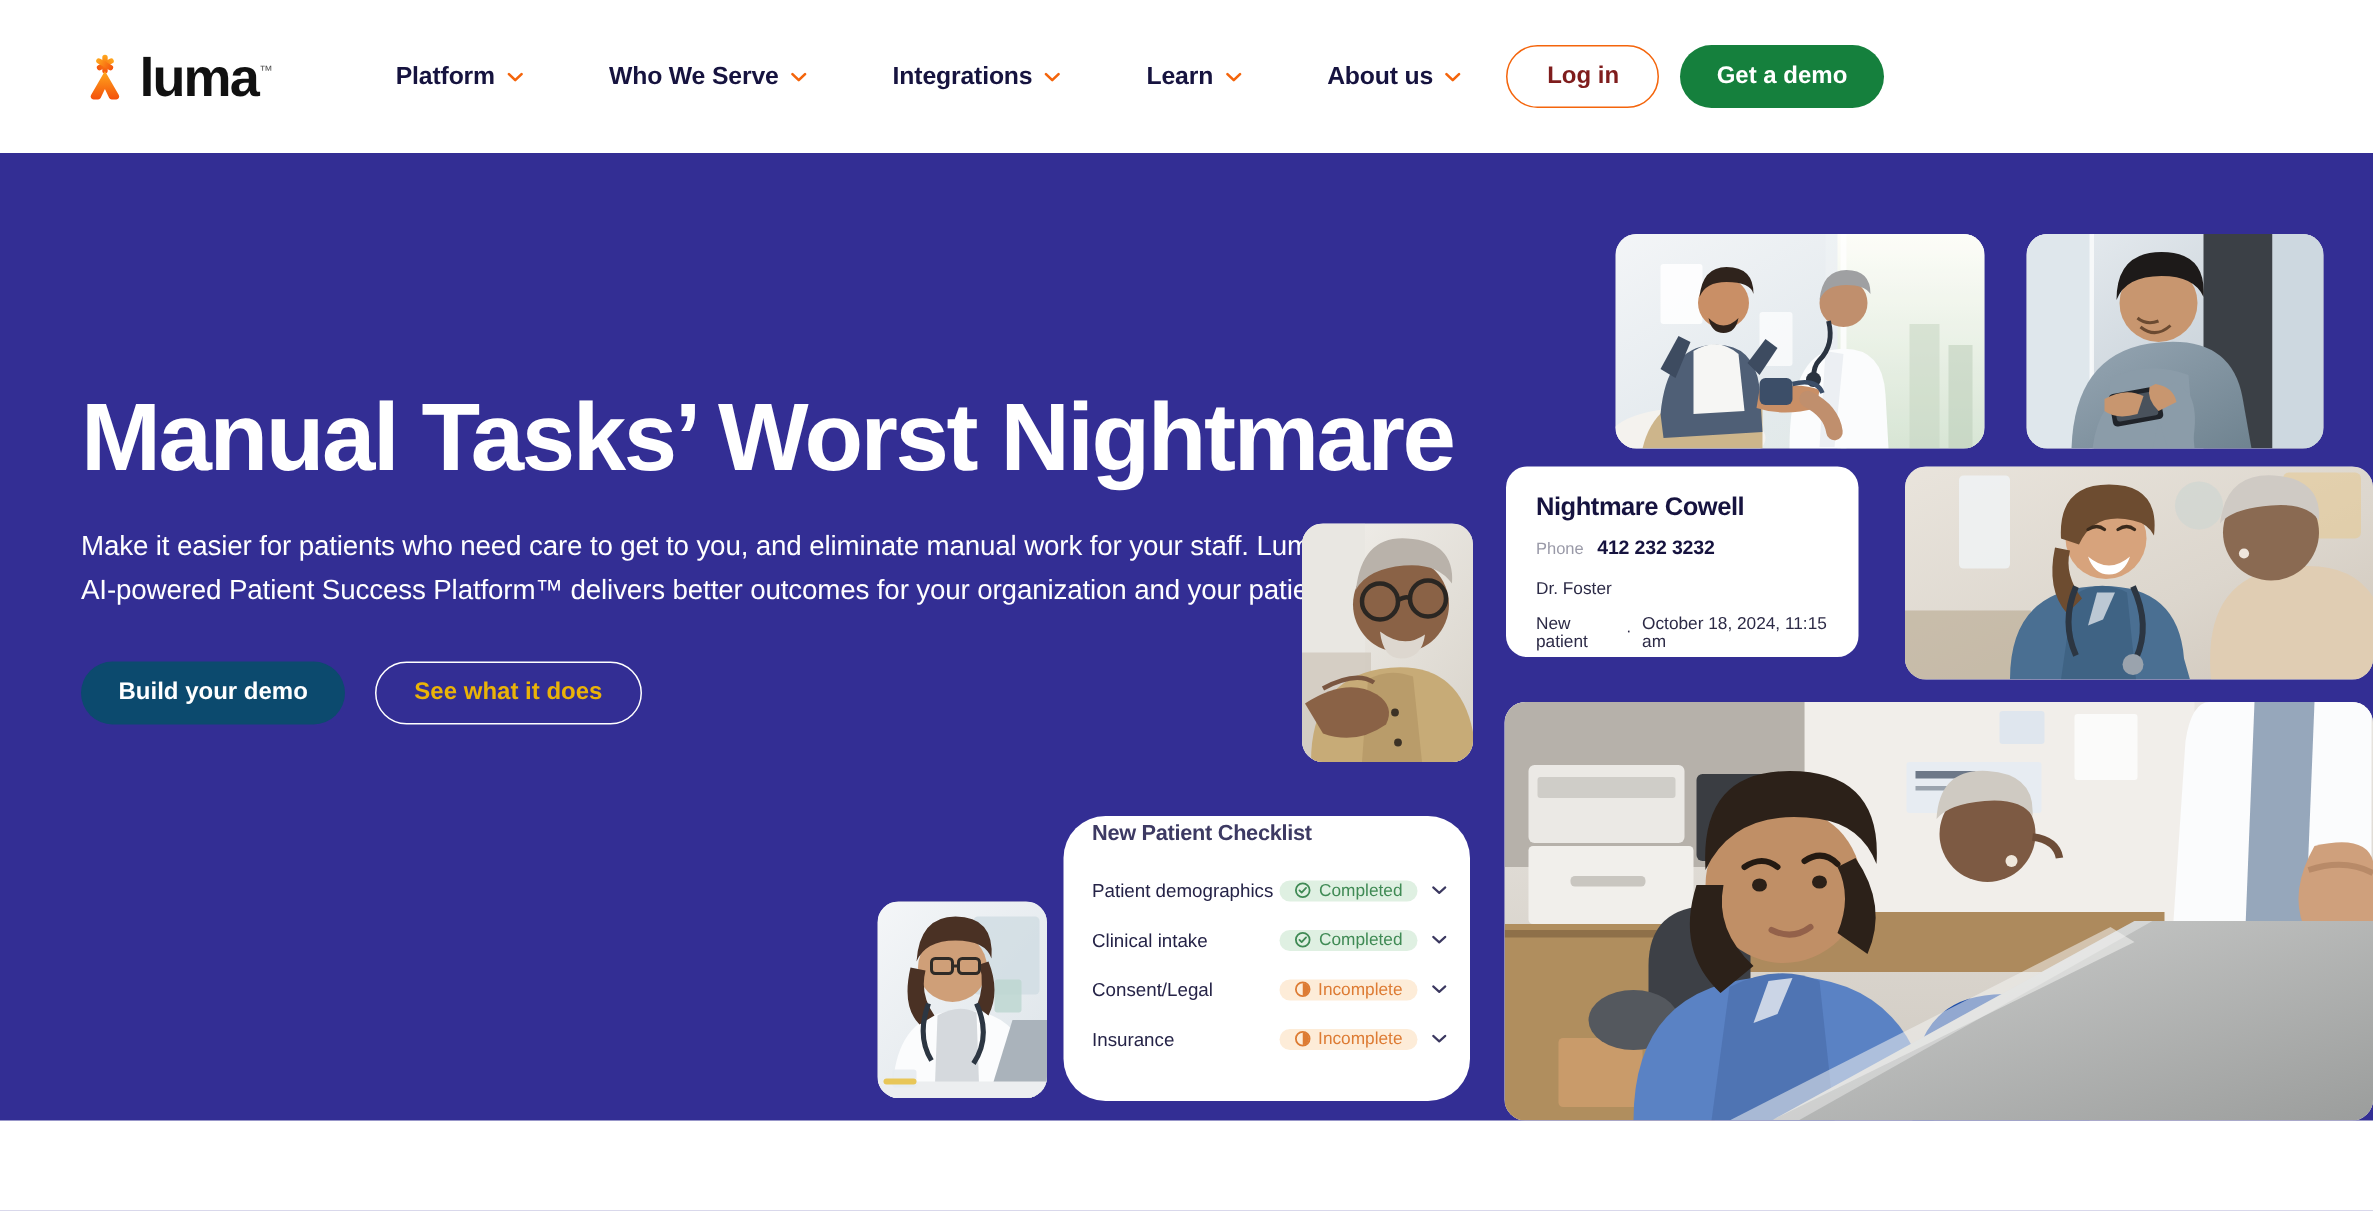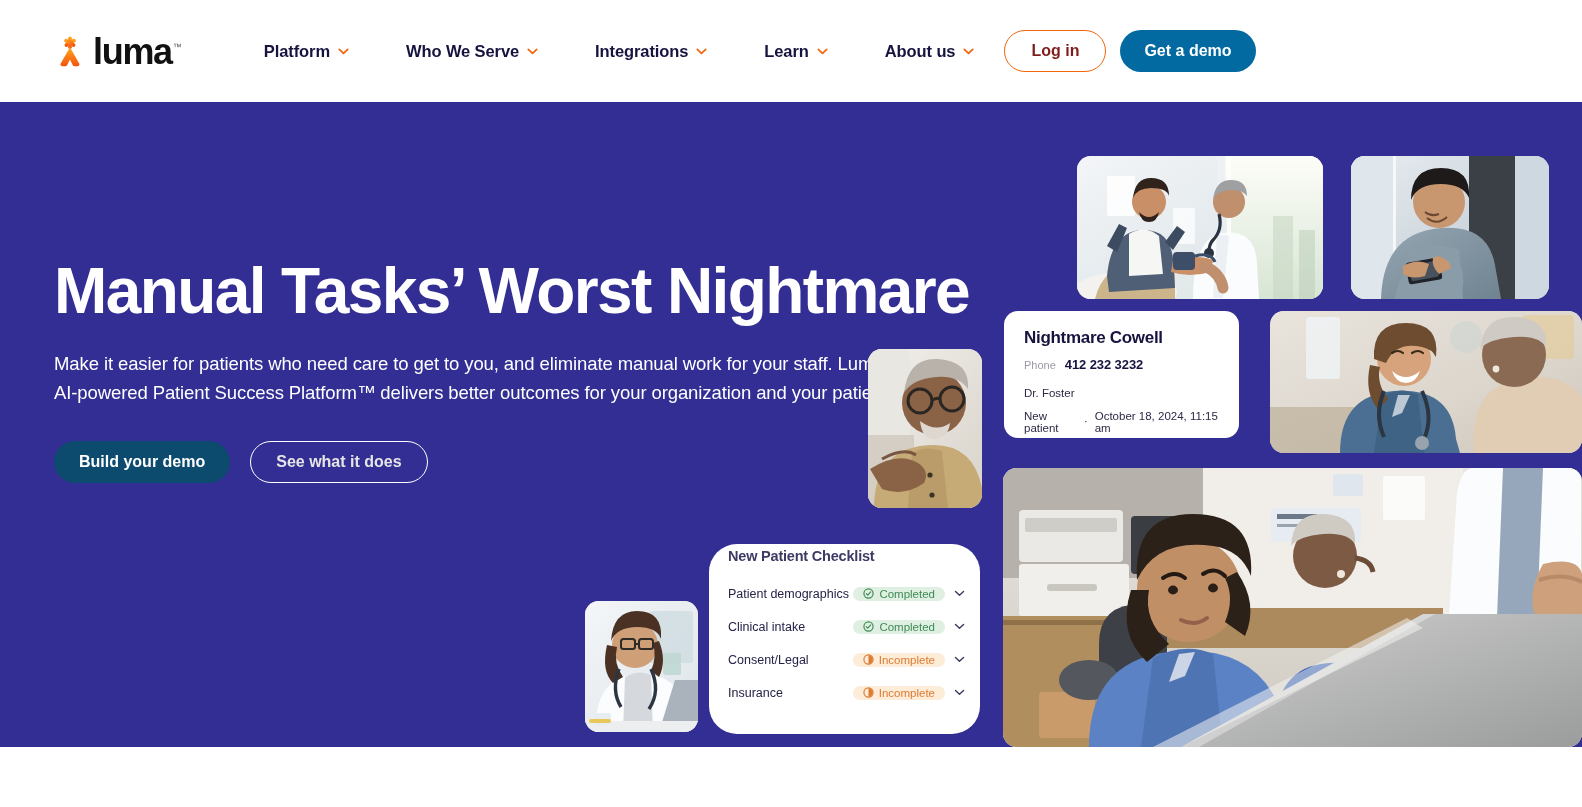--- a/index.html
+++ b/index.html
@@ -116,21 +116,21 @@
     white-space: nowrap;
   }
   .btn-demo {
     display: flex;
     align-items: center;
     justify-content: center;
     height: 42px;
     padding: 0 24px;
     border: none;
     border-radius: 100px;
-    background: #0369a1;
+    background: #15803d;
     color: #ffffff;
     font-size: 16px;
     font-weight: 700;
     font-family: "Liberation Sans", sans-serif;
     cursor: pointer;
     white-space: nowrap;
   }
 
   
   .hero {
@@ -184,21 +184,21 @@
     font-weight: 700;
     font-family: "Liberation Sans", sans-serif;
     cursor: pointer;
     white-space: nowrap;
   }
   .cta-secondary {
     display: flex; align-items: center; justify-content: center;
     height: 42px;
     padding: 0 25px;
     background: transparent;
-    color: #e5e5e5;
+    color: #eab308;
     border: 1.6px solid #ffffff;
     border-radius: 100px;
     font-size: 16px;
     font-weight: 700;
     font-family: "Liberation Sans", sans-serif;
     cursor: pointer;
     white-space: nowrap;
   }
 
   

